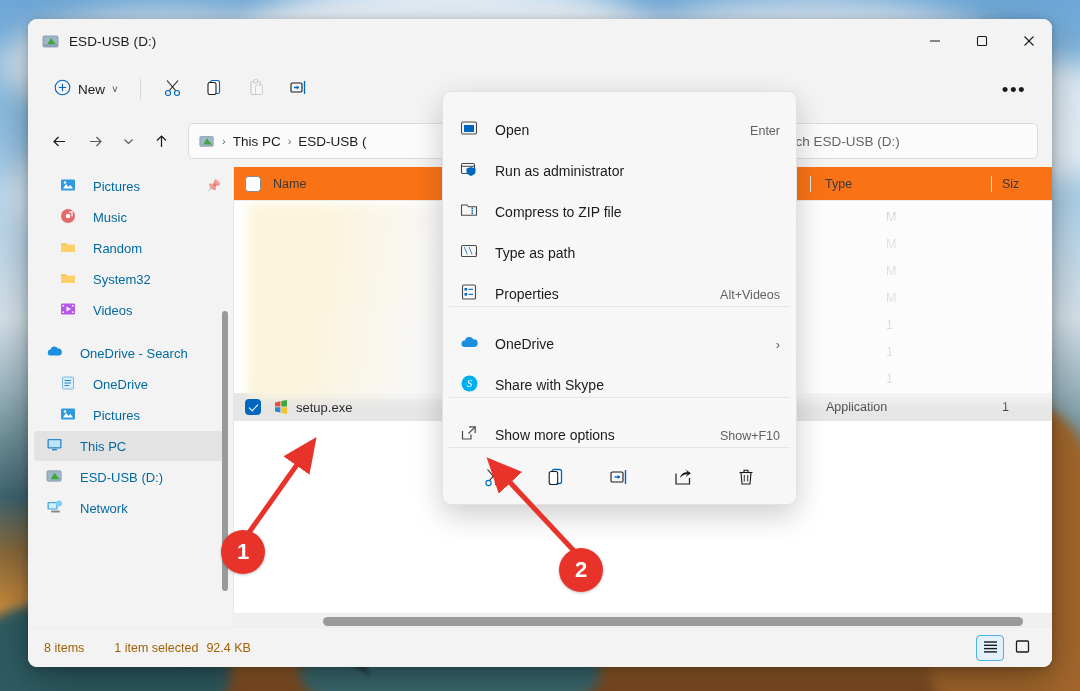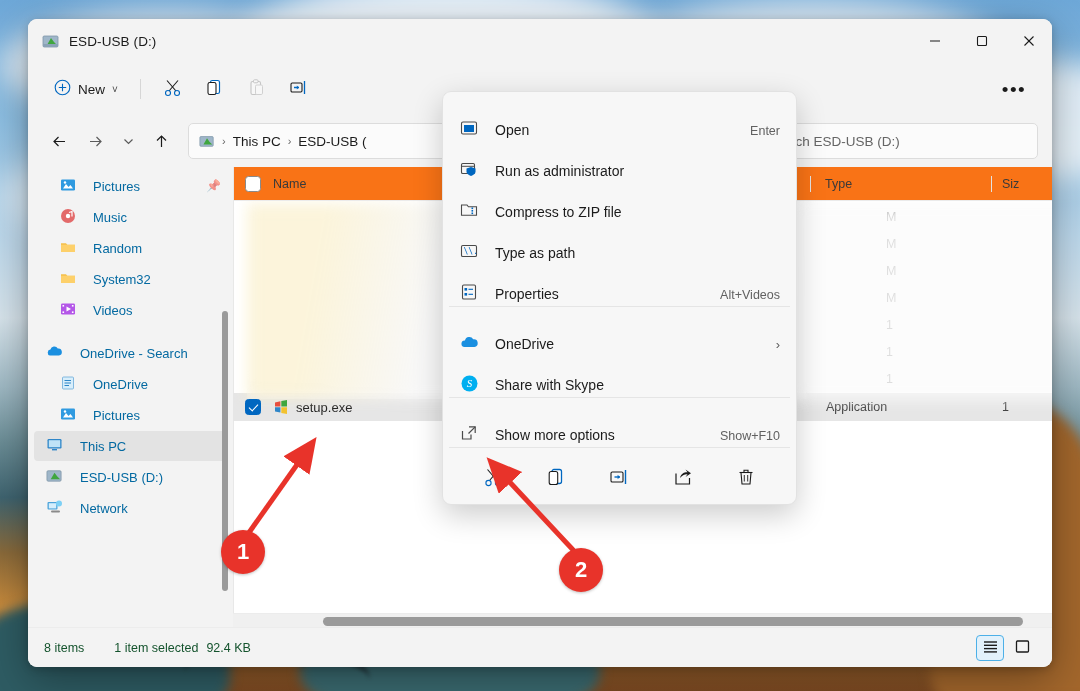--- a/index.html
+++ b/index.html
@@ -184,21 +184,21 @@
   .hscroll-thumb {
     position: absolute; left: 90px; top: 3px; height: 9px; width: 700px;
     background: #9a9a9a; border-radius: 5px;
   }
   .vsep-list { position:absolute; left: 0; top: 0; bottom: 0; width: 1px; background: #e8e8e8; }
 
   
   .statusbar {
     height: 40px; flex: 0 0 40px; background: #f3f3f3;
     display: flex; align-items: center; padding: 16px 16px;
-    font-size: 12.5px; color: #14532d; gap: 30px;
+    font-size: 12.5px; color: #a16207; gap: 30px;
     border-top: 1px solid #ececec;
   }
   .status-right { margin-left: auto; display: flex; gap: 4px; align-items: center; }
   .viewbtn {
     width: 28px; height: 26px; display: flex; align-items: center; justify-content: center;
     border-radius: 4px;
   }
   .viewbtn.active { background: #e2f1fb; border: 1px solid #4cb0e8; }
 
   

